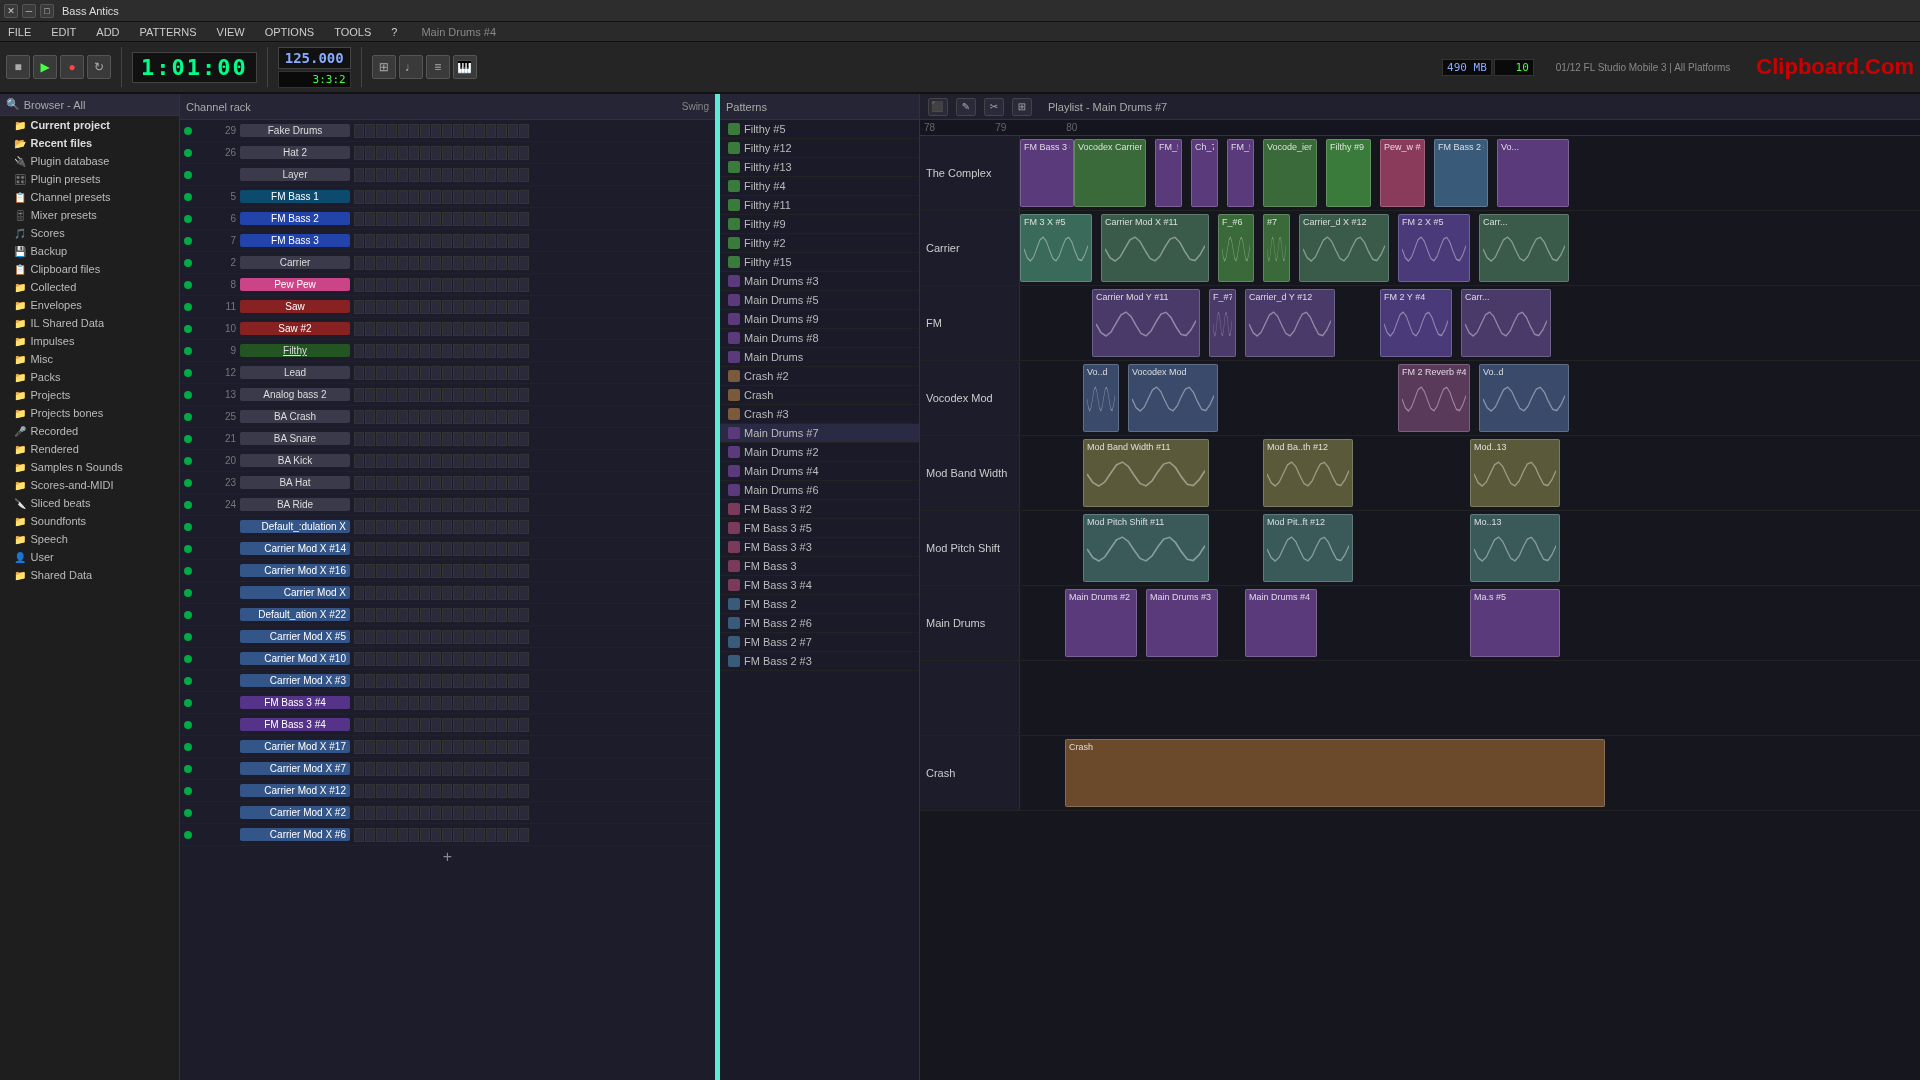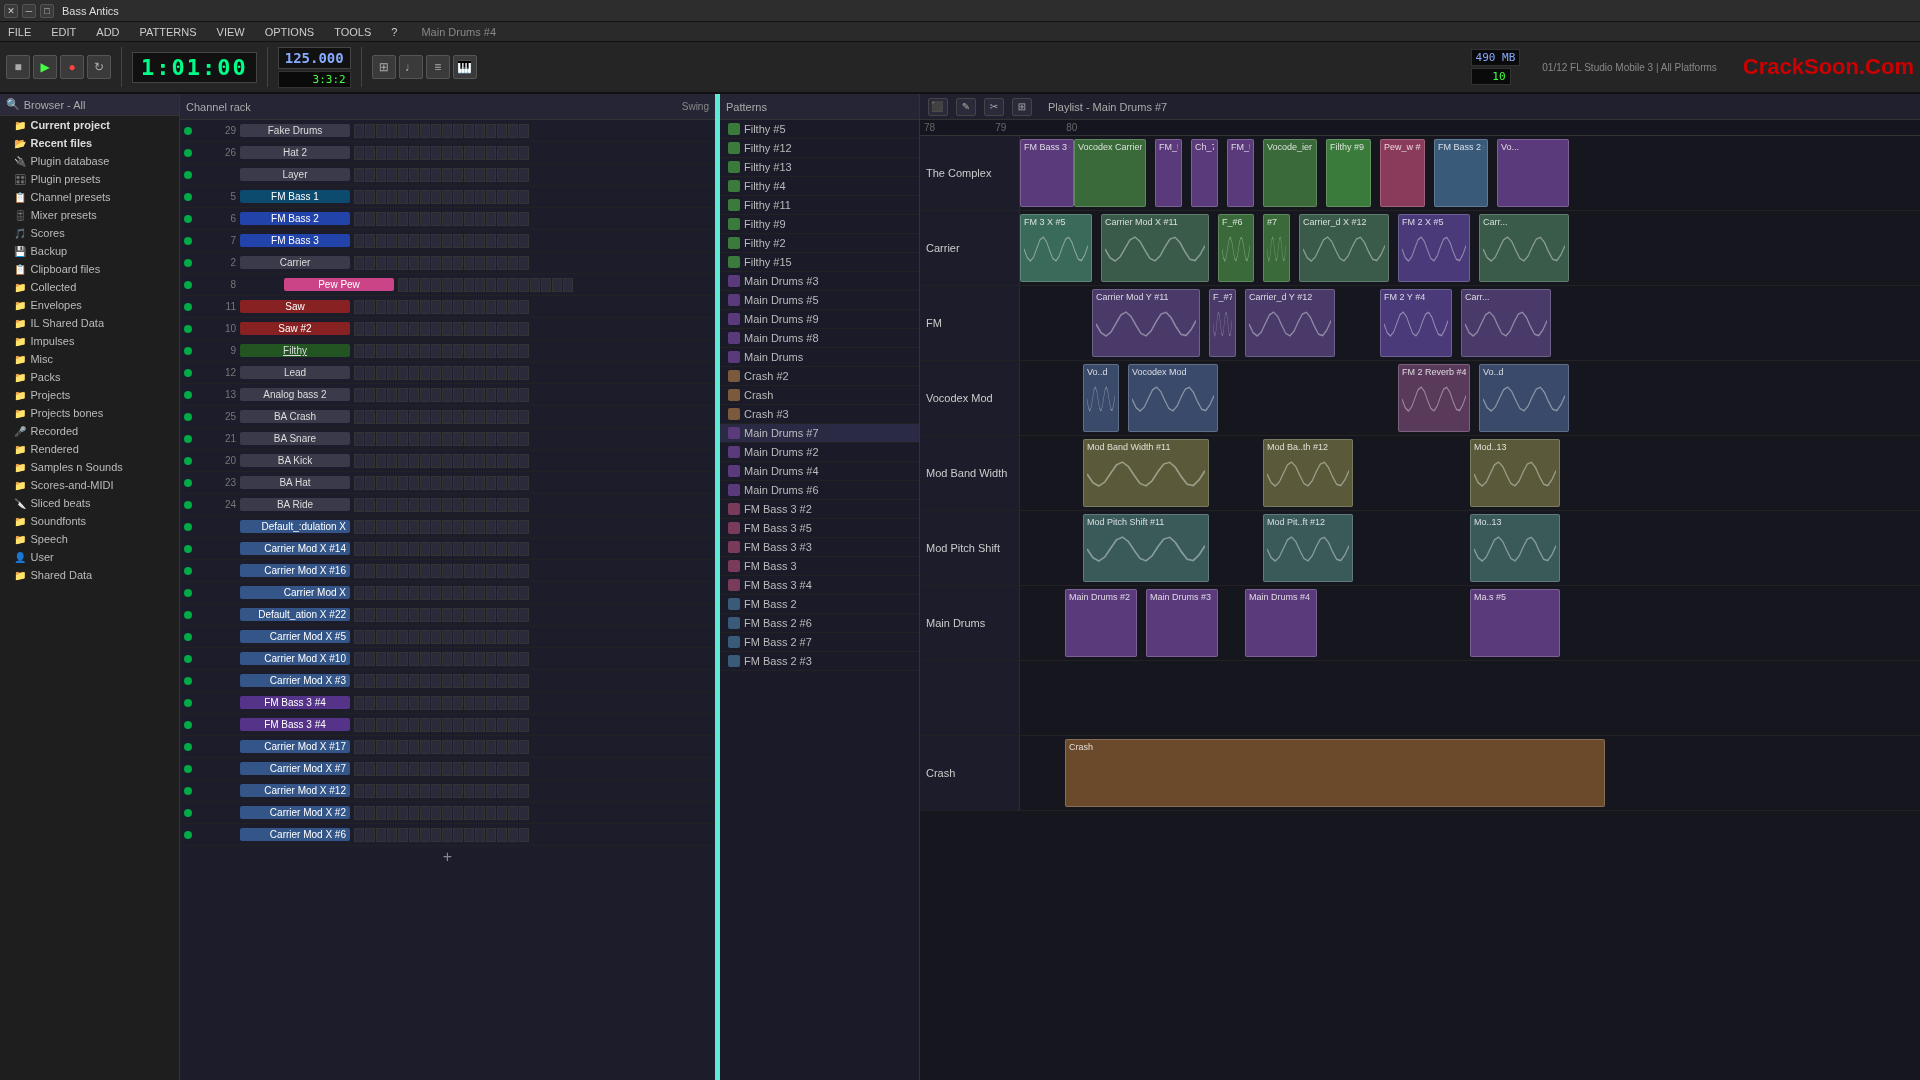--- a/index.html
+++ b/index.html
@@ -391,28 +391,28 @@
 
   <div class="transport-group">
     <div class="transport-btn">⊞</div>
     <div class="transport-btn">♩</div>
     <div class="transport-btn">≡</div>
     <div class="transport-btn">🎹</div>
   </div>
 
   <div style="flex:1"></div>
 
-  <div style="display:flex;flex-direction:column;align-items:flex-start;gap:2px;margin-right:16px">
+  <div style="display:flex;align-items:flex-end;gap:2px;margin-right:16px">
     <div class="vol-display">490 MB</div>
     <div class="led-display">10</div>
   </div>
 
   <div style="color:#888;font-size:10px;max-width:200px">01/12  FL Studio Mobile 3 | All Platforms</div>
 
-  <div id="watermark" style="position:relative;right:auto;top:auto;margin-left:20px;font-size:22px;color:#cc0000;font-weight:bold;font-family:Arial;">CrackSoon.Com</div>
+  <div id="watermark" style="position:relative;right:auto;top:auto;margin-left:20px;font-size:22px;color:#cc0000;font-weight:bold;font-family:Arial;">Clipboard.Com</div>
 </div>
 
 <div id="main-layout">
 
   <div id="file-browser">
     <div class="browser-header">
       <span>🔍</span>
       <span>Browser - All</span>
     </div>
     <div id="browser-items-container">
@@ -702,21 +702,21 @@
             <div class="pad"></div>
             <div class="pad"></div>
             <div class="pad"></div>
           </div>
   </div>
         <div class="channel-row">
     <div class="ch-controls">
       <div class="ch-dot green"></div>
     </div>
     <div class="ch-num">8</div>
-    <div class="ch-name col-pink" style="background:#cc4488;font-size:10px;margin-left:44px;">Pew Pew</div>
+    <div class="ch-name col-pink" style="background:#cc4488;font-size:10px;">Pew Pew</div>
     <div class="ch-pads">
             <div class="pad"></div>
             <div class="pad"></div>
             <div class="pad"></div>
             <div class="pad"></div>
             <div class="pad"></div>
             <div class="pad"></div>
             <div class="pad"></div>
             <div class="pad"></div>
             <div class="pad"></div>

